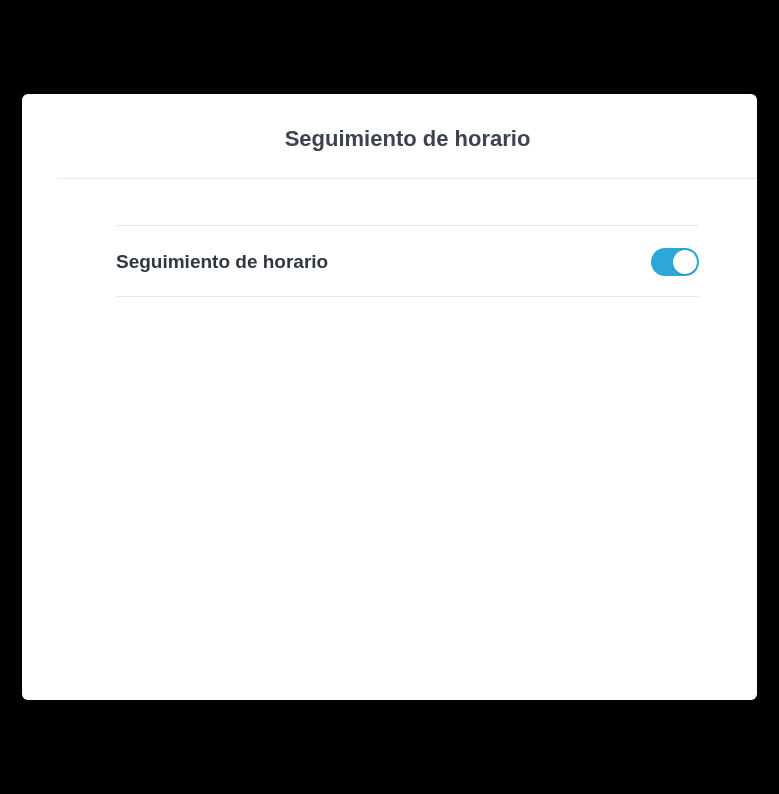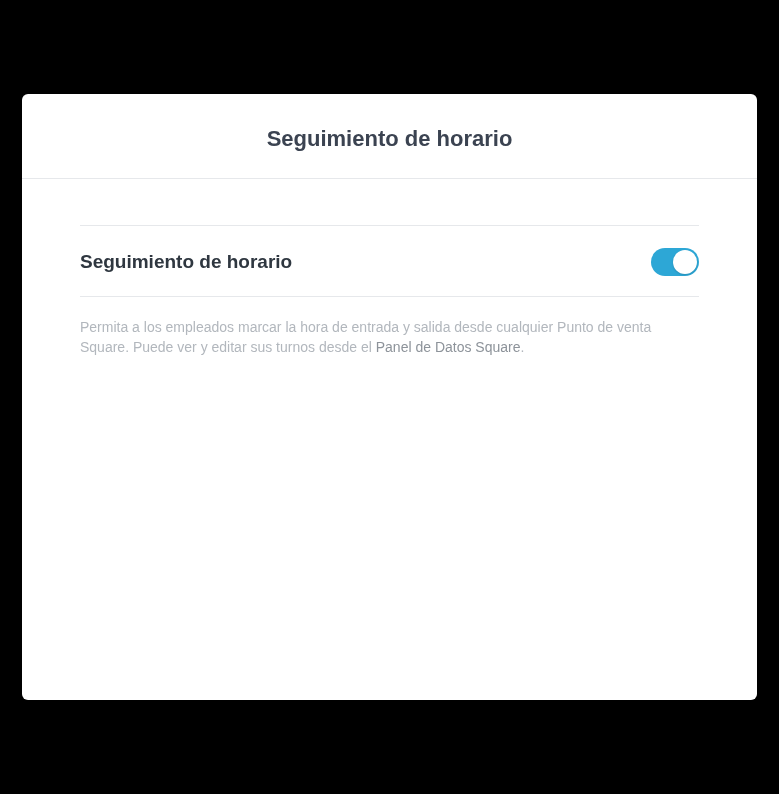--- a/index.html
+++ b/index.html
@@ -16,20 +16,21 @@
       align-items: center;
       justify-content: center;
     }
     .card {
       background: #fff;
       width: 735px;
       height: 606px;
       border-radius: 6px;
       box-shadow: 0 10px 40px rgba(0,0,0,0.35);
       overflow: hidden;
+      padding-left: 36px;
     }
     .card-header {
       text-align: center;
       padding: 32px 20px 26px 20px;
       border-bottom: 1px solid #e6e8eb;
     }
     .card-header h1 {
       font-size: 22px;
       font-weight: 600;
       color: #3b4351;
@@ -86,17 +87,14 @@
   <div class="card-header">
     <h1>Seguimiento de horario</h1>
   </div>
   <div class="content">
     <div class="setting-row">
       <div class="setting-label">Seguimiento de horario</div>
       <div class="toggle">
         <div class="toggle-knob"></div>
       </div>
     </div>
-    <div class="description">
-      <span>Permita a los empleados marcar la hora de entrada y salida desde cualquier Punto de venta Square. Puede ver y editar sus turnos desde el </span><span class="link">Panel de Datos Square</span><span>.</span>
-    </div>
   </div>
 </div>
 
 </body></html>

